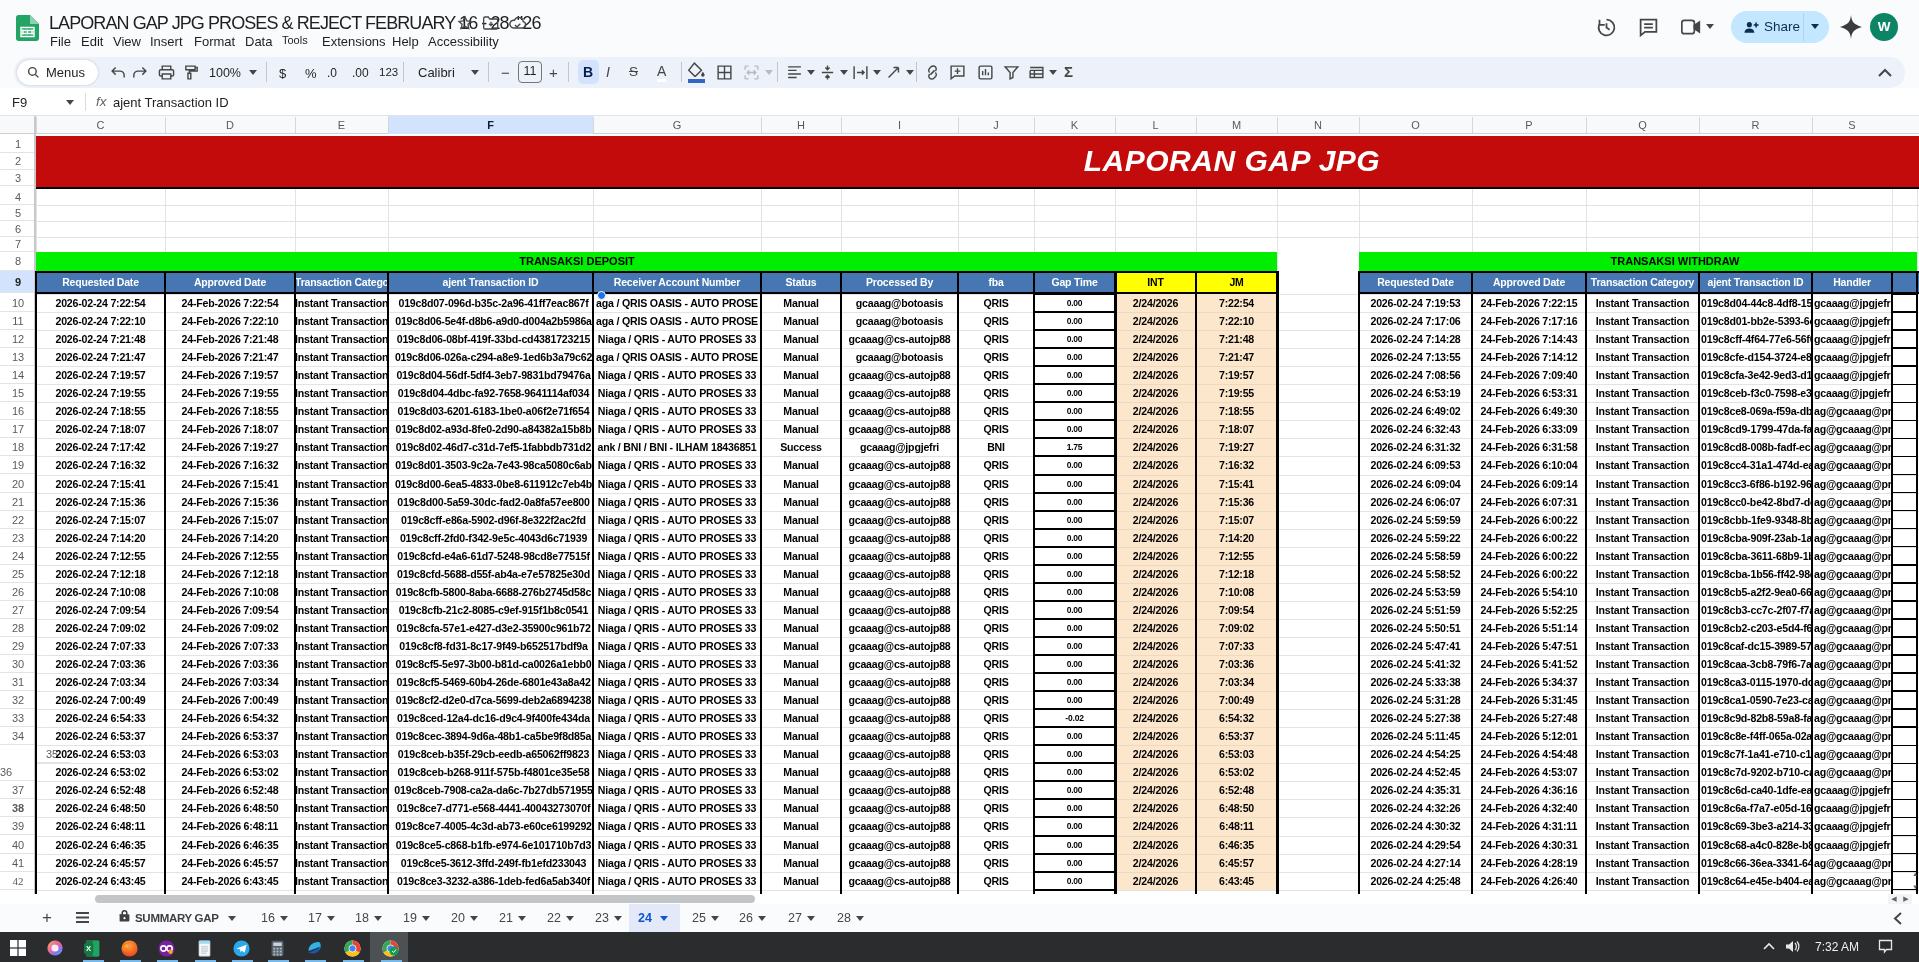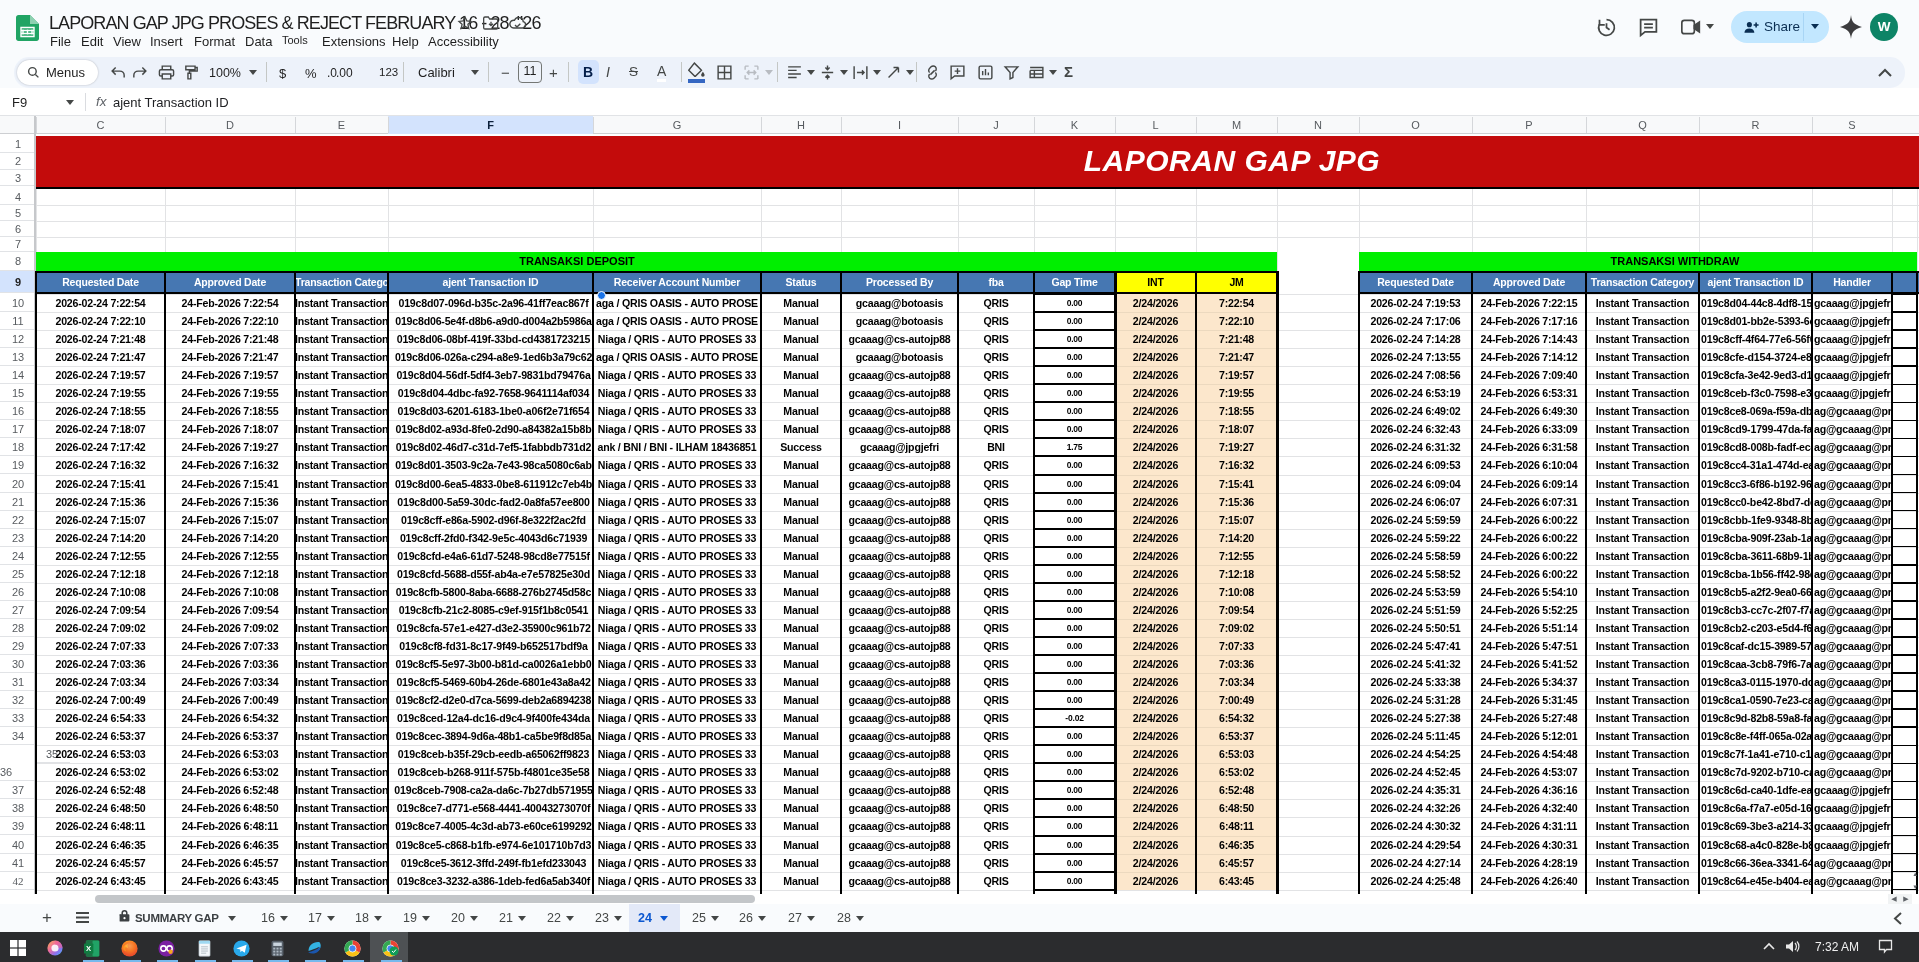--- a/index.html
+++ b/index.html
@@ -102,21 +102,21 @@
   </svg>
 <svg class="a" style="left:183px;top:64px" width="17" height="17" viewBox="0 0 24 24" fill="none" stroke="#444746" stroke-width="2">
     <path d="M4 3 h13 v5 H4 z M17 5 h3 v5 H9 v3 M7 13 h4 v8 H7 z"></path>
   </svg>
 <div class="a" style="left:209px;top:66px;font-size:12.5px;color:#1f1f1f">100%</div>
 <div class="a" style="left:249px;top:70px;width:0;height:0;border-left:4px solid transparent;border-right:4px solid transparent;border-top:5px solid #444746"></div>
 <div class="a" style="left:266px;top:62px;width:1px;height:20px;background:#c4c7c5"></div>
 <div class="a" style="left:279px;top:66px;font-size:13px;color:#1f1f1f">$</div>
 <div class="a" style="left:305px;top:66px;font-size:13px;color:#1f1f1f">%</div>
 <div class="a" style="left:327px;top:66px;font-size:12px;color:#1f1f1f">.0</div>
-<div class="a" style="left:336px;top:66px;font-size:12px;color:#1f1f1f">.00</div>
+<div class="a" style="left:352px;top:66px;font-size:12px;color:#1f1f1f">.00</div>
 <div class="a" style="left:379px;top:66px;font-size:11.5px;color:#1f1f1f">123</div>
 <div class="a" style="left:403px;top:62px;width:1px;height:20px;background:#c4c7c5"></div>
 <div class="a" style="left:418px;top:65px;font-size:13px;color:#1f1f1f">Calibri</div>
 <div class="a" style="left:471px;top:70px;width:0;height:0;border-left:4px solid transparent;border-right:4px solid transparent;border-top:5px solid #444746"></div>
 <div class="a" style="left:488px;top:62px;width:1px;height:20px;background:#c4c7c5"></div>
 <div class="a" style="left:501px;top:64px;font-size:15px;color:#444746">−</div>
 <div class="a" style="left:518px;top:61px;width:24px;height:22px;border:1.5px solid #747775;border-radius:4px;font-size:12.5px;color:#1f1f1f;text-align:center;line-height:19px">11</div>
 <div class="a" style="left:549px;top:64px;font-size:15px;color:#444746">+</div>
 <div class="a" style="left:568px;top:62px;width:1px;height:20px;background:#c4c7c5"></div>
 <div class="a" style="left:578px;top:60px;width:21px;height:24px;background:#d3e3fd;border-radius:5px"></div>
@@ -251,21 +251,21 @@
 <div class="a" style="left:0;top:618.9px;width:36px;height:18.05px;font-size:11px;text-align:center;line-height:18.05px;border-bottom:1px solid #e1e3e6;color:#575b5f;">28</div>
 <div class="a" style="left:0;top:636.95px;width:36px;height:18.05px;font-size:11px;text-align:center;line-height:18.05px;border-bottom:1px solid #e1e3e6;color:#575b5f;">29</div>
 <div class="a" style="left:0;top:655px;width:36px;height:18.05px;font-size:11px;text-align:center;line-height:18.05px;border-bottom:1px solid #e1e3e6;color:#575b5f;">30</div>
 <div class="a" style="left:0;top:673.05px;width:36px;height:18.05px;font-size:11px;text-align:center;line-height:18.05px;border-bottom:1px solid #e1e3e6;color:#575b5f;">31</div>
 <div class="a" style="left:0;top:691.1px;width:36px;height:18.05px;font-size:11px;text-align:center;line-height:18.05px;border-bottom:1px solid #e1e3e6;color:#575b5f;">32</div>
 <div class="a" style="left:0;top:709.15px;width:36px;height:18.05px;font-size:11px;text-align:center;line-height:18.05px;border-bottom:1px solid #e1e3e6;color:#575b5f;">33</div>
 <div class="a" style="left:0;top:727.2px;width:36px;height:18.05px;font-size:11px;text-align:center;line-height:18.05px;border-bottom:1px solid #e1e3e6;color:#575b5f;">34</div>
 <div class="a" style="left:0;top:745.25px;width:36px;height:18.05px;font-size:11px;text-align:center;line-height:18.05px;border-bottom:1px solid #e1e3e6;color:#575b5f;margin-left:34px;">35</div>
 <div class="a" style="left:0;top:763.3px;width:36px;height:18.05px;font-size:11px;line-height:18.05px;border-bottom:1px solid #e1e3e6;color:#575b5f;">36</div>
 <div class="a" style="left:0;top:781.35px;width:36px;height:18.05px;font-size:11px;text-align:center;line-height:18.05px;border-bottom:1px solid #e1e3e6;color:#575b5f;">37</div>
-<div class="a" style="left:0;top:799.4px;width:36px;height:18.05px;font-size:11px;text-align:center;line-height:18.05px;border-bottom:1px solid #e1e3e6;color:#575b5f;">38</div>
+<div class="a" style="left:0;top:799.4px;width:36px;height:18.05px;font-size:11px;text-align:center;line-height:18.05px;border-bottom:1px solid #e1e3e6;color:#575b5f;font-weight:bold;">38</div>
 <div class="a" style="left:0;top:817.45px;width:36px;height:18.05px;font-size:11px;text-align:center;line-height:18.05px;border-bottom:1px solid #e1e3e6;color:#575b5f;">39</div>
 <div class="a" style="left:0;top:835.5px;width:36px;height:18.05px;font-size:11px;text-align:center;line-height:18.05px;border-bottom:1px solid #e1e3e6;color:#575b5f;">40</div>
 <div class="a" style="left:0;top:853.55px;width:36px;height:18.05px;font-size:11px;text-align:center;line-height:18.05px;border-bottom:1px solid #e1e3e6;color:#575b5f;">41</div>
 <div class="a" style="left:0;top:871.6px;width:36px;height:18.05px;font-size:11px;text-align:center;line-height:18.05px;border-bottom:1px solid #e1e3e6;color:#575b5f;font-family:Liberation Serif, serif;">42</div>
 <div class="a" style="left:34px;top:134px;width:2px;height:759.5px;background:#c6c8cb"></div>
 <div class="gl" style="left:36px;top:188.5px;width:1px;height:705px"></div>
 <div class="gl" style="left:165px;top:188.5px;width:1px;height:705px"></div>
 <div class="gl" style="left:295px;top:188.5px;width:1px;height:705px"></div>
 <div class="gl" style="left:388px;top:188.5px;width:1px;height:705px"></div>
 <div class="gl" style="left:593px;top:188.5px;width:1px;height:705px"></div>

